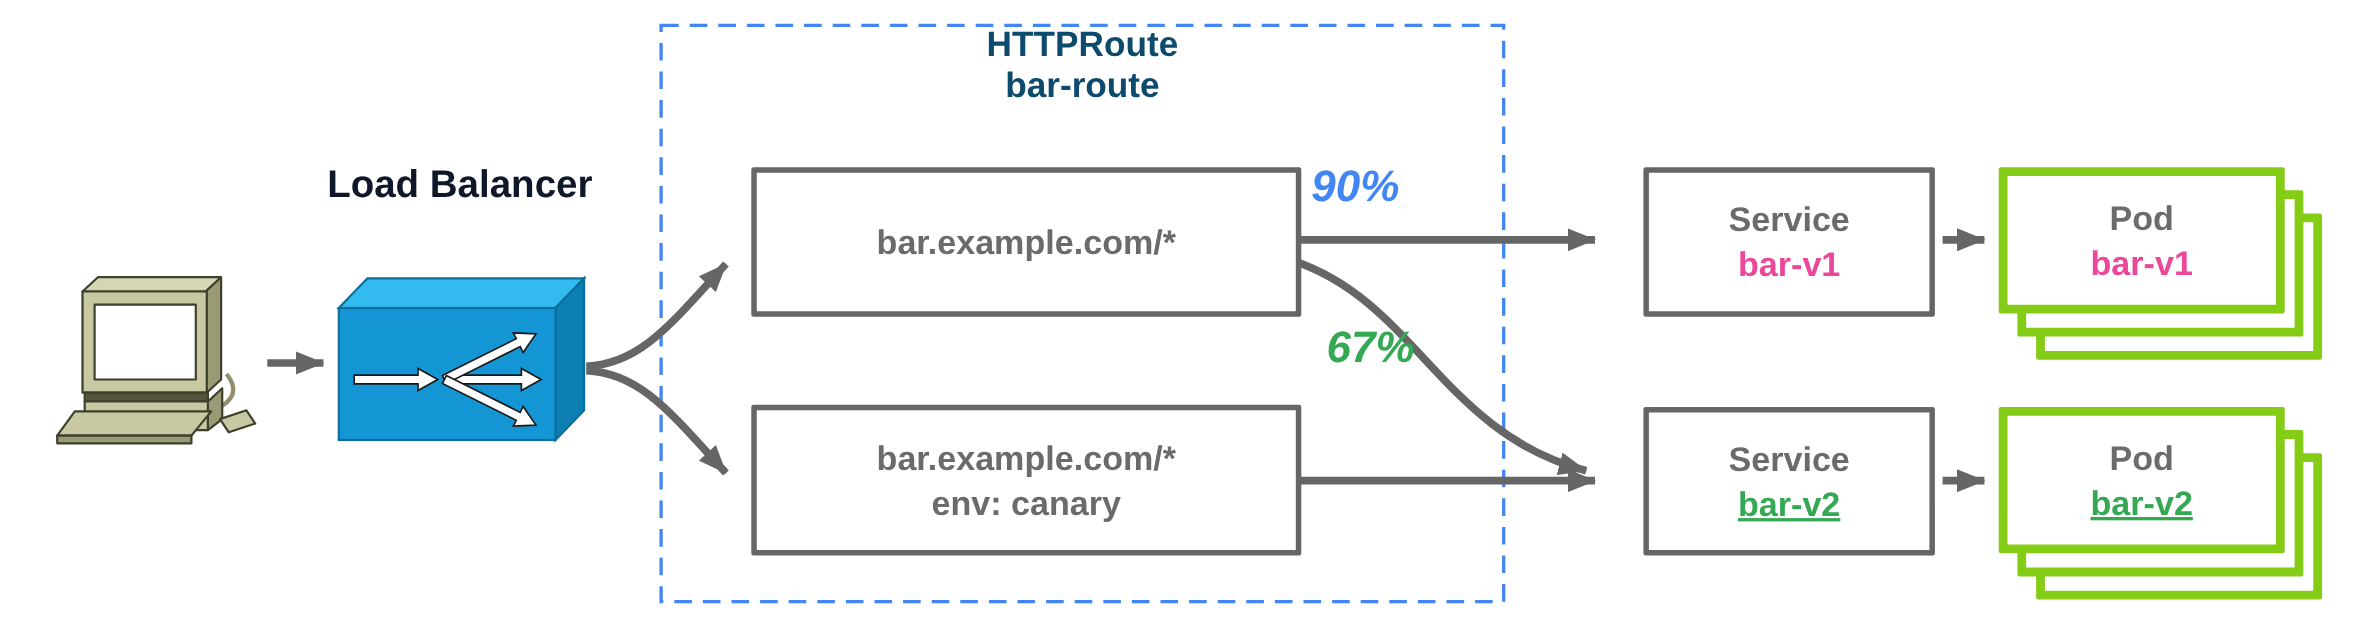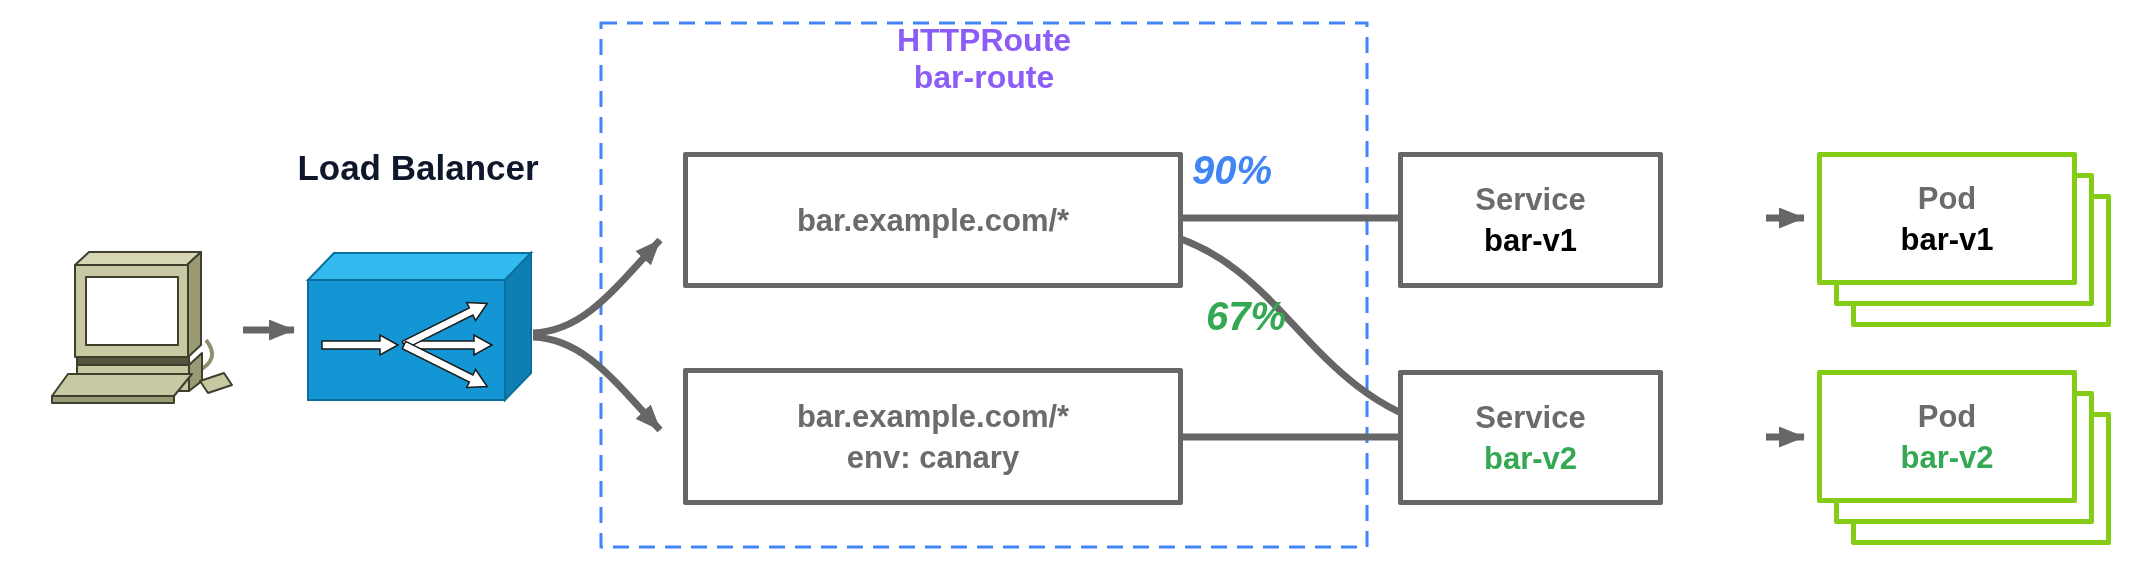--- a/index.html
+++ b/index.html
@@ -8,36 +8,36 @@
     font-family:"Liberation Sans",sans-serif;font-weight:700;
   }
   #wires{position:absolute;left:0;top:0;z-index:1;}
   .node{
     position:absolute;z-index:2;box-sizing:border-box;background:#ffffff;
     border:5px solid #666666;border-radius:2px;
     display:flex;flex-direction:column;align-items:center;justify-content:center;
     text-align:center;color:#6b6b6b;font-size:31px;line-height:41px;
   }
   .rule-box{left:683px;width:500px;}
-  .svc-box{left:1398px;width:265px;}
+  .svc-box{left:1494px;width:265px;}
   .floating-label{position:absolute;z-index:2;text-align:center;}
   .lb-label{left:258px;top:148px;width:320px;font-size:35px;color:#0f172a;}
-  .group-title{left:734px;top:22px;width:500px;font-size:32px;line-height:37px;color:#8b5cf6;}
+  .group-title{left:734px;top:22px;width:500px;font-size:32px;line-height:37px;color:#0c4a6e;}
   .pct{font-size:40px;z-index:3;font-style:italic;}
   .pct-90{left:1192px;top:148px;color:#4285F4;}
   .pct-10{left:1206px;top:294px;color:#34A853;}
   .pod-stack{position:absolute;z-index:2;width:300px;height:180px;}
   .pod-card{
     position:absolute;box-sizing:border-box;background:#ffffff;
-    border:5px solid #84cc16;border-radius:2px;width:260px;height:133px;
+    border:8px solid #84cc16;border-radius:2px;width:260px;height:133px;
   }
   .pod-front{display:flex;flex-direction:column;align-items:center;justify-content:center;
     text-align:center;color:#6b6b6b;font-size:31px;line-height:41px;}
-  .name-blue{color:#000000;}
-  .name-green{color:#34A853;}
+  .name-blue{color:#ec4899;}
+  .name-green{color:#34A853;text-decoration:underline;}
 </style>
 </head>
 <body>
 
 <div id="stage">
 
   <svg id="wires" width="2149" height="573" viewBox="0 0 2149 573">
     <defs>
       <marker id="ah" markerUnits="userSpaceOnUse" markerWidth="27" markerHeight="21" refX="25" refY="10.5" orient="auto">
         <path d="M0,0 L26,10.5 L0,21 Z" fill="#666666"></path>

